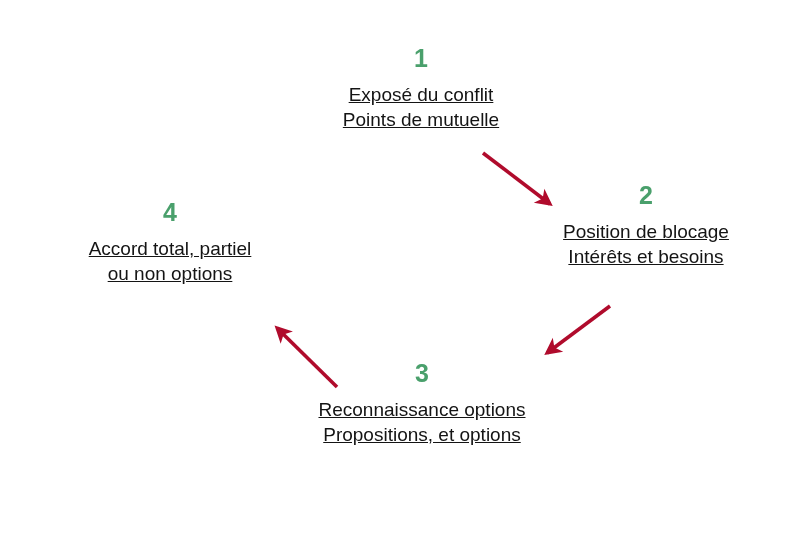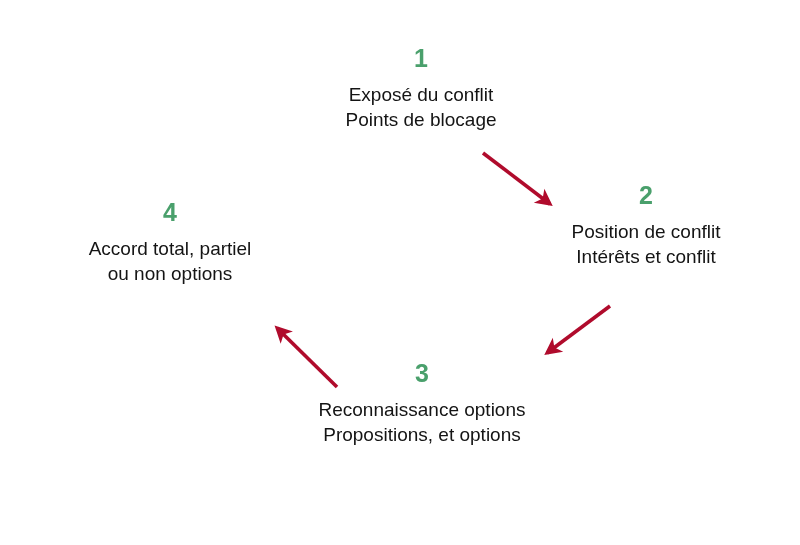--- a/index.html
+++ b/index.html
@@ -31,20 +31,21 @@
   .step-lines {
     margin-top: 11px;
     color: #141414;
     font-size: 19px;
     line-height: 1.32;
     font-weight: 400;
   }
   .step-line {
     display: block;
     white-space: nowrap;
+    text-decoration: underline;
   }
   svg.arrows {
     position: absolute;
     left: 0;
     top: 0;
     width: 800px;
     height: 545px;
     pointer-events: none;
   }
 
@@ -70,29 +71,29 @@
 
     <line x1="610" y1="306" x2="547" y2="353" stroke="#b00b2c" stroke-width="3.6" stroke-linecap="butt" marker-end="url(#head)"></line>
 
     <line x1="337" y1="387" x2="277" y2="328" stroke="#b00b2c" stroke-width="3.6" stroke-linecap="butt" marker-end="url(#head)"></line>
   </svg>
 
   <div class="step" id="step-1">
     <div class="step-number">1</div>
     <div class="step-lines">
       <span class="step-line">Exposé du conflit</span>
-      <span class="step-line">Points de blocage</span>
+      <span class="step-line">Points de mutuelle</span>
     </div>
   </div>
 
   <div class="step" id="step-2">
     <div class="step-number">2</div>
     <div class="step-lines">
-      <span class="step-line">Position de conflit</span>
-      <span class="step-line">Intérêts et conflit</span>
+      <span class="step-line">Position de blocage</span>
+      <span class="step-line">Intérêts et besoins</span>
     </div>
   </div>
 
   <div class="step" id="step-3">
     <div class="step-number">3</div>
     <div class="step-lines">
       <span class="step-line">Reconnaissance options</span>
       <span class="step-line">Propositions, et options</span>
     </div>
   </div>

